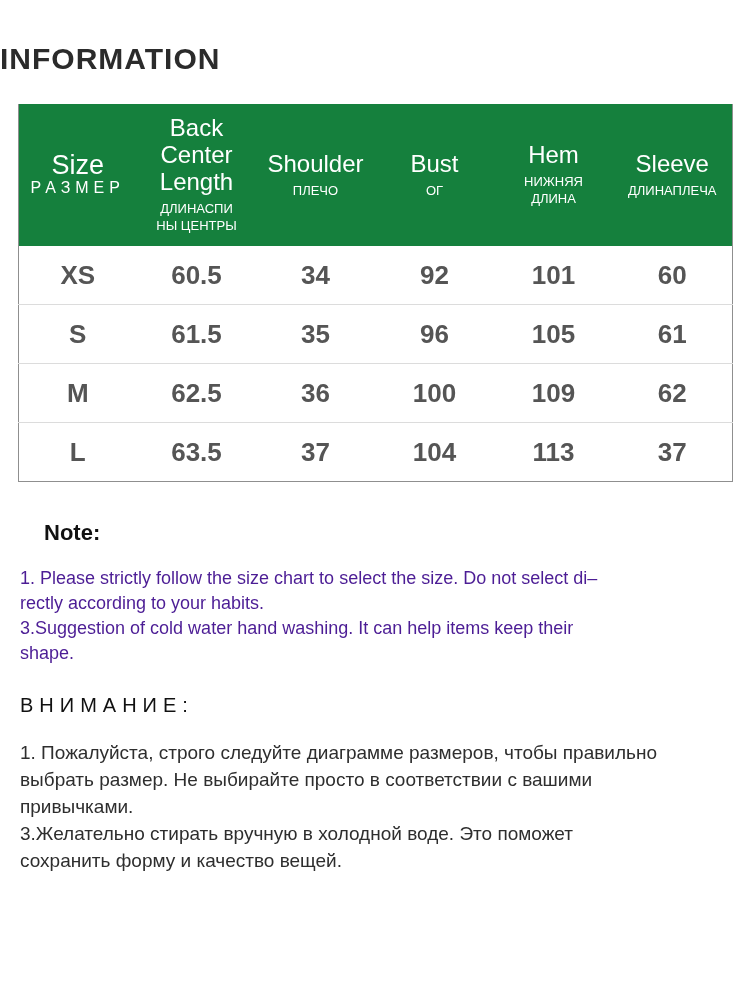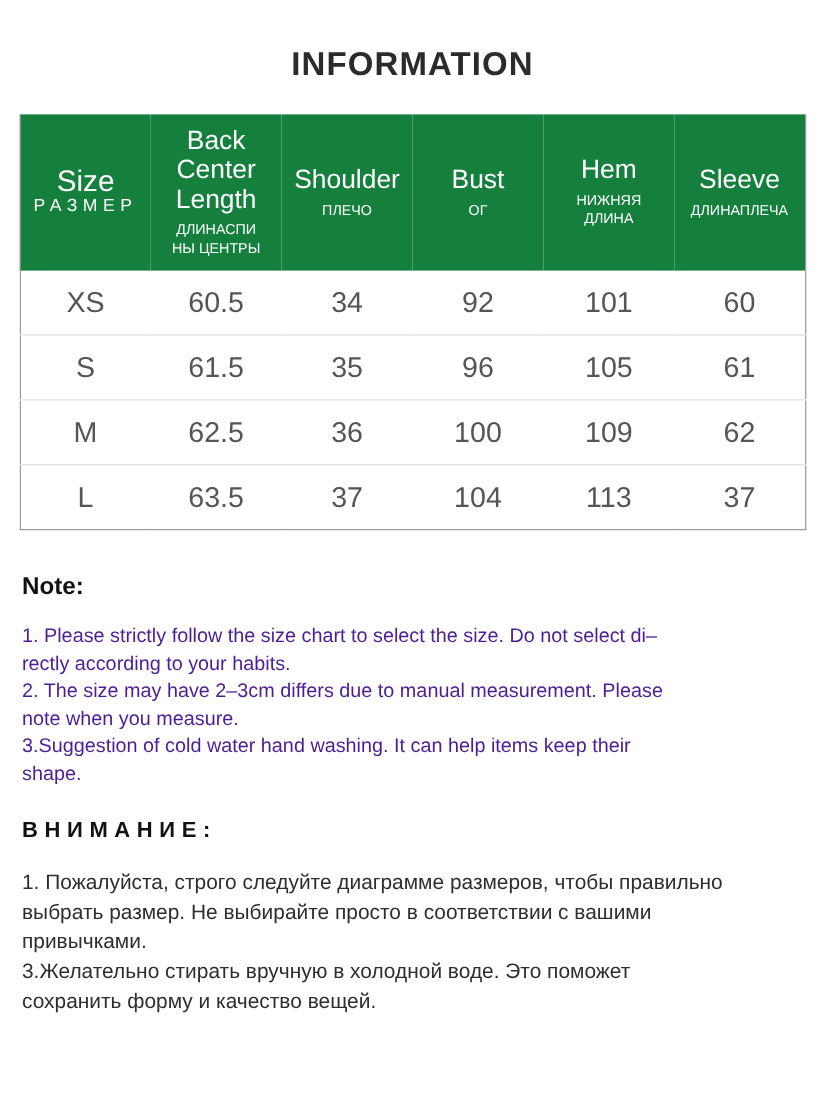--- a/index.html
+++ b/index.html
@@ -6,21 +6,21 @@
   body {
     width: 750px;
     height: 1000px;
     background: #ffffff;
     font-family: "Liberation Sans", sans-serif;
     overflow: hidden;
     color: #2e2e2e;
   }
   .page-title {
     margin-top: 42px;
-    text-align: center;
+    text-align: left;
     font-size: 30px;
     font-weight: bold;
     letter-spacing: 1px;
     color: #2b2b2b;
   }
   table.size-table {
     width: 715px;
     margin: 28px auto 0 auto;
     border-collapse: collapse;
     table-layout: fixed;
@@ -52,40 +52,42 @@
   }
   th.col-size .hdr-en { font-size: 27px; }
   th.col-size .hdr-ru { font-size: 16px; letter-spacing: 5px; margin-top: 0; }
   table.size-table tbody td {
     text-align: center;
     vertical-align: middle;
     font-size: 26px;
     color: #555555;
     height: 56px;
     border-top: 1px solid #dcdcdc;
+    font-weight: bold;
   }
   table.size-table tbody tr:first-child td { border-top: none; }
   td.size-cell { color: #4a4a4a; }
   .note-section { margin: 38px 20px 0 20px; }
   .note-heading {
     font-size: 22px;
     font-weight: 600;
     color: #111111;
+    margin-left: 24px;
   }
   .note-body {
     margin-top: 20px;
     font-size: 18px;
     line-height: 25px;
     color: #4c1d95;
   }
   .note-item { white-space: pre-line; }
   .attention-heading {
     margin: 28px 20px 0 20px;
     font-size: 20px;
-    font-weight: 700;
+    font-weight: 400;
     letter-spacing: 6px;
     color: #111111;
   }
   .attention-body {
     margin: 22px 20px 0 20px;
     font-size: 19px;
     line-height: 27px;
     color: #2e2e2e;
   }
   .attention-item { white-space: pre-line; }
@@ -161,22 +163,20 @@
       <td>37</td>
     </tr>
   </tbody>
 </table>
 
 <div class="note-section">
   <div class="note-heading">Note:</div>
   <div class="note-body">
     <div class="note-item">1. Please strictly follow the size chart  to select the size. Do not select di–
 rectly according to your habits.</div>
-    <div class="note-item">2. The size may have 2–3cm differs due to manual measurement. Please
-note when you measure.</div>
     <div class="note-item">3.Suggestion of cold water hand washing. It can help items keep their
 shape.</div>
   </div>
 </div>
 
 <div class="attention-heading">ВНИМАНИЕ:</div>
 <div class="attention-body">
   <div class="attention-item">1. Пожалуйста, строго следуйте диаграмме размеров, чтобы правильно
 выбрать размер. Не выбирайте просто в соответствии с вашими
 привычками.</div>

